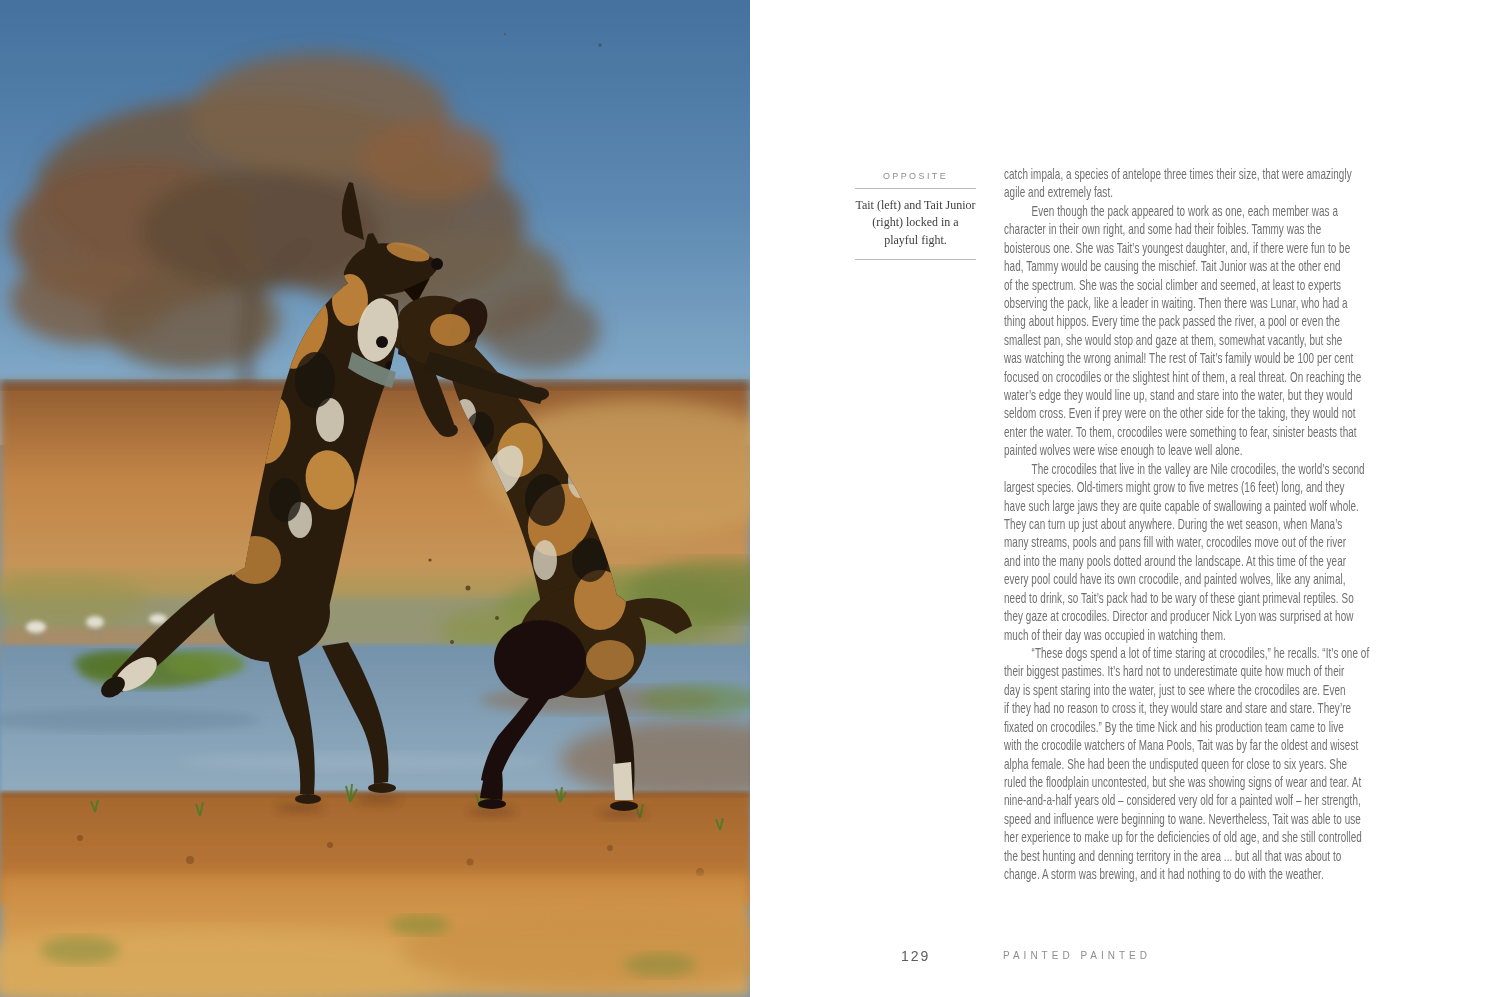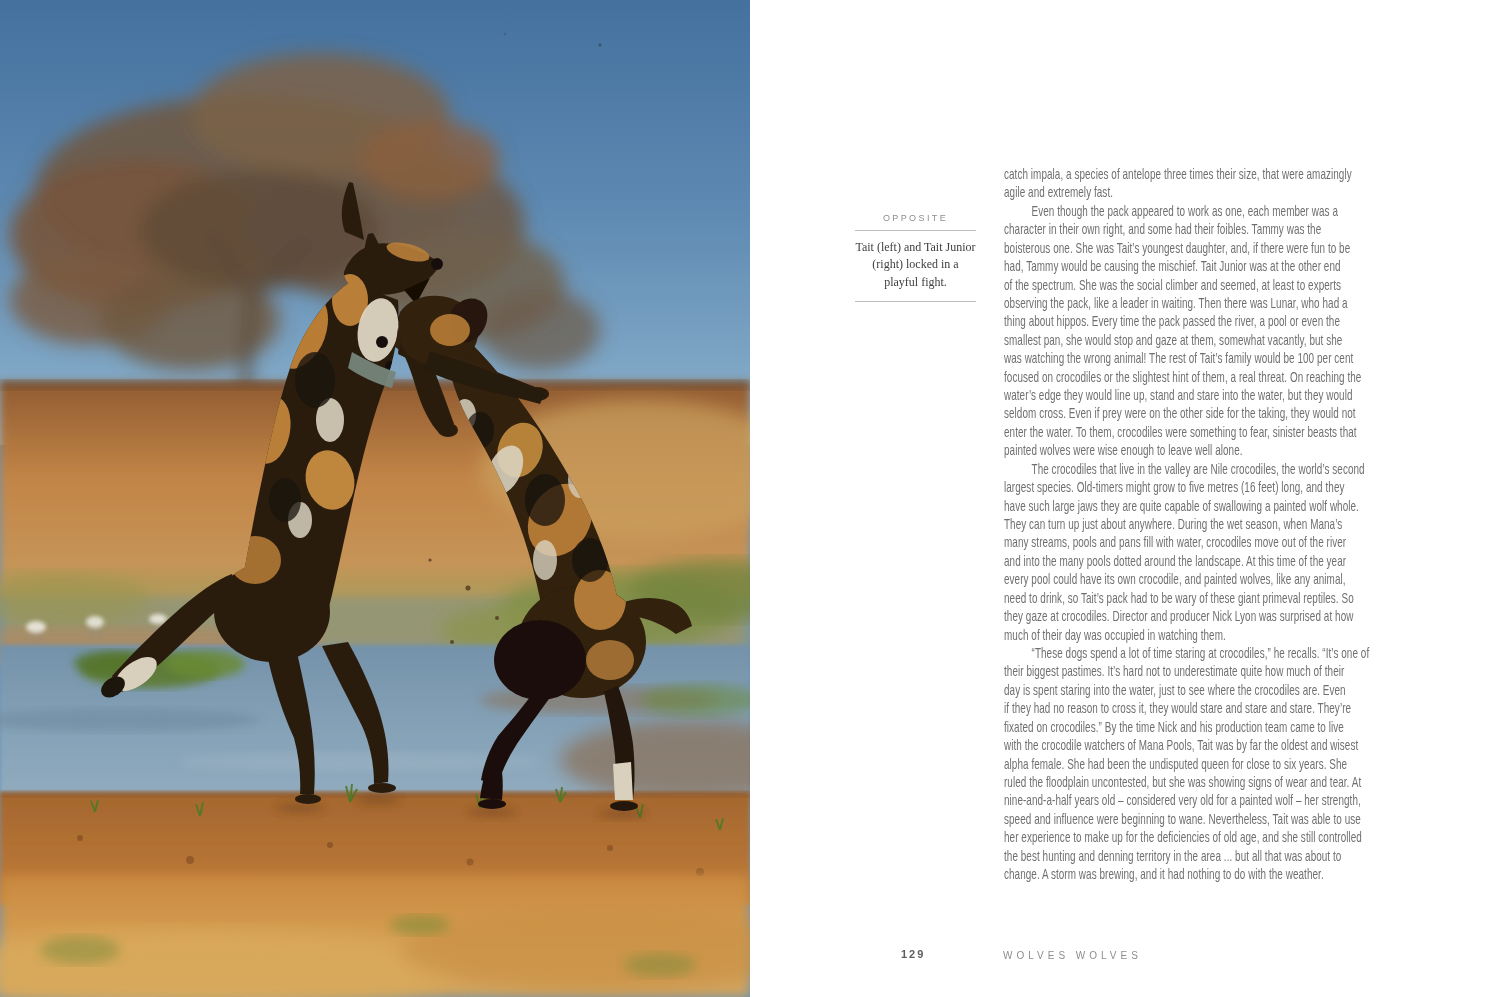--- a/index.html
+++ b/index.html
@@ -6,36 +6,36 @@
   body{width:1500px;height:997px;position:relative;overflow:hidden;
        font-family:"Liberation Sans",sans-serif;}
   .spread{position:absolute;inset:0;background:#ffffff;}
 
   
   .photo{position:absolute;left:0;top:0;width:750px;height:997px;margin:0;
          overflow:hidden;background:#6a93b8;}
   .photo svg{position:absolute;left:0;top:0;display:block;}
 
   
-  .caption{position:absolute;left:855px;top:171px;width:121px;text-align:center;margin-top:42px;}
+  .caption{position:absolute;left:855px;top:171px;width:121px;text-align:center;}
   .kicker{font-size:9px;letter-spacing:2.4px;color:#8e8e8e;font-weight:400;}
   .rule{border:0;border-top:1px solid #bdbdbd;margin:0;}
   .rule-top{margin-top:7px;}
   .caption-text{margin:8px 0 10px;font-family:"Liberation Serif",serif;
     font-size:12px;line-height:17.4px;color:#3e3e3e;white-space:pre-line;}
 
   
   .body-col{position:absolute;left:1004px;top:165px;width:620px;
     transform:scaleX(0.688);transform-origin:0 0;
     font-size:14.4px;line-height:18.42px;color:#6f6f6f;letter-spacing:0.1px;}
   .para{margin:0;white-space:pre-line;}
   .para.indent{text-indent:40px;}
 
   
-  .pagenum{position:absolute;left:901px;top:948px;font-size:11px;font-weight:700;
+  .pagenum{position:absolute;left:901px;top:948px;font-size:14px;font-weight:400;
     letter-spacing:2px;color:#5d5d5d;}
   .running-title{position:absolute;left:1003px;top:950px;font-size:10px;
     letter-spacing:4px;color:#8d8d8d;}
 </style>
 </head>
 <body>
 
 <div class="spread">
 
   <figure class="photo">
@@ -316,16 +316,16 @@
 alpha female. She had been the undisputed queen for close to six years. She
 ruled the floodplain uncontested, but she was showing signs of wear and tear. At
 nine-and-a-half years old – considered very old for a painted wolf – her strength,
 speed and influence were beginning to wane. Nevertheless, Tait was able to use
 her experience to make up for the deficiencies of old age, and she still controlled
 the best hunting and denning territory in the area ... but all that was about to
 change. A storm was brewing, and it had nothing to do with the weather.</p>
     </article>
 
     <div class="pagenum">129</div>
-    <div class="running-title">WOLVES WOLVES</div>
+    <div class="running-title">PAINTED PAINTED</div>
 
   </section>
 </div>
 
 </body></html>

